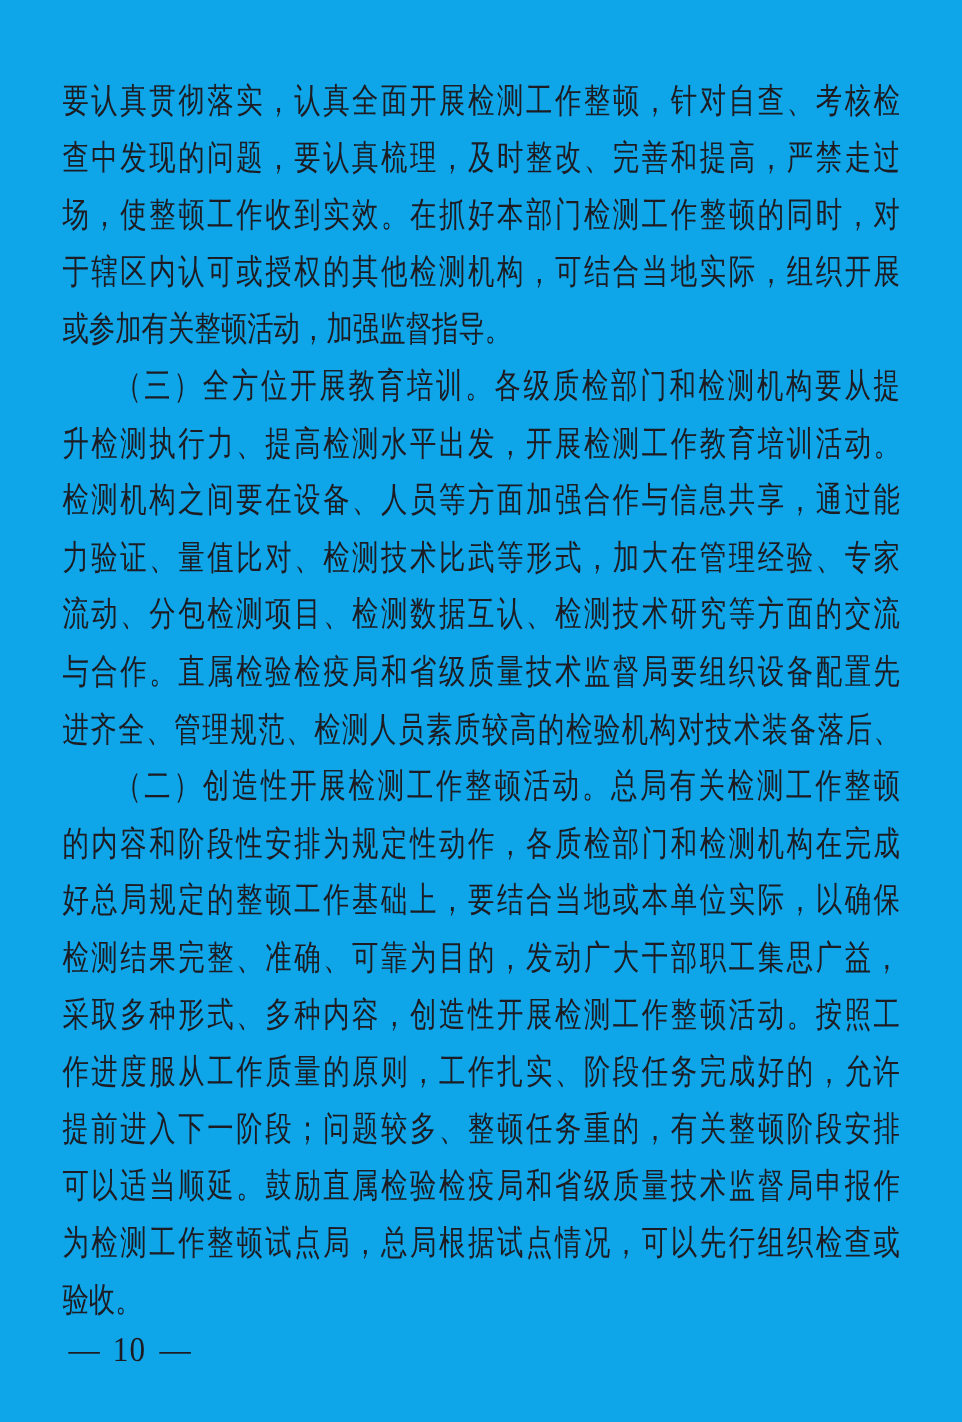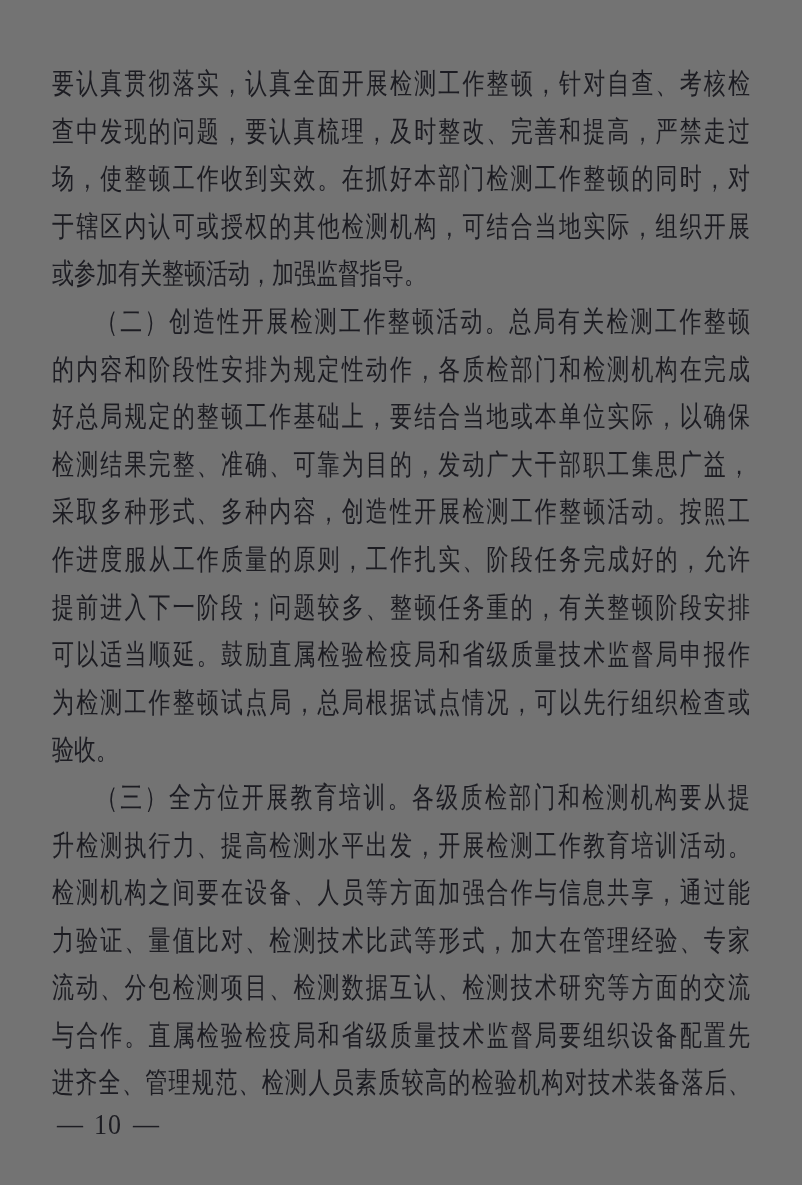--- a/index.html
+++ b/index.html
@@ -4,21 +4,21 @@
 <style>
   html, body {
     margin: 0;
     padding: 0;
     background: #ffffff;
   }
   .page {
     position: relative;
     width: 802px;
     height: 1185px;
-    background: #737373;
+    background: #0ea5e9;
     overflow: hidden;
     font-family: "Liberation Serif", "DejaVu Serif", serif;
     color: #1c1c22;
   }
   .page-body {
     position: absolute;
     left: 52px;
     top: 60px;
     width: 698px;
   }
@@ -72,42 +72,42 @@
 
     <div class="para">
       <div class="line">要认真贯彻落实，认真全面开展检测工作整顿，针对自查、考核检</div>
       <div class="line">查中发现的问题，要认真梳理，及时整改、完善和提高，严禁走过</div>
       <div class="line">场，使整顿工作收到实效。在抓好本部门检测工作整顿的同时，对</div>
       <div class="line">于辖区内认可或授权的其他检测机构，可结合当地实际，组织开展</div>
       <div class="line para-end">或参加有关整顿活动，加强监督指导。</div>
     </div>
 
     <div class="para">
+      <div class="line indent">（三）全方位开展教育培训。各级质检部门和检测机构要从提</div>
+      <div class="line">升检测执行力、提高检测水平出发，开展检测工作教育培训活动。</div>
+      <div class="line">检测机构之间要在设备、人员等方面加强合作与信息共享，通过能</div>
+      <div class="line">力验证、量值比对、检测技术比武等形式，加大在管理经验、专家</div>
+      <div class="line">流动、分包检测项目、检测数据互认、检测技术研究等方面的交流</div>
+      <div class="line">与合作。直属检验检疫局和省级质量技术监督局要组织设备配置先</div>
+      <div class="line">进齐全、管理规范、检测人员素质较高的检验机构对技术装备落后、</div>
+    </div>
+
+    <div class="para">
       <div class="line indent">（二）创造性开展检测工作整顿活动。总局有关检测工作整顿</div>
       <div class="line">的内容和阶段性安排为规定性动作，各质检部门和检测机构在完成</div>
       <div class="line">好总局规定的整顿工作基础上，要结合当地或本单位实际，以确保</div>
       <div class="line">检测结果完整、准确、可靠为目的，发动广大干部职工集思广益，</div>
       <div class="line">采取多种形式、多种内容，创造性开展检测工作整顿活动。按照工</div>
       <div class="line">作进度服从工作质量的原则，工作扎实、阶段任务完成好的，允许</div>
       <div class="line">提前进入下一阶段；问题较多、整顿任务重的，有关整顿阶段安排</div>
       <div class="line">可以适当顺延。鼓励直属检验检疫局和省级质量技术监督局申报作</div>
       <div class="line">为检测工作整顿试点局，总局根据试点情况，可以先行组织检查或</div>
       <div class="line para-end">验收。</div>
     </div>
 
-    <div class="para">
-      <div class="line indent">（三）全方位开展教育培训。各级质检部门和检测机构要从提</div>
-      <div class="line">升检测执行力、提高检测水平出发，开展检测工作教育培训活动。</div>
-      <div class="line">检测机构之间要在设备、人员等方面加强合作与信息共享，通过能</div>
-      <div class="line">力验证、量值比对、检测技术比武等形式，加大在管理经验、专家</div>
-      <div class="line">流动、分包检测项目、检测数据互认、检测技术研究等方面的交流</div>
-      <div class="line">与合作。直属检验检疫局和省级质量技术监督局要组织设备配置先</div>
-      <div class="line">进齐全、管理规范、检测人员素质较高的检验机构对技术装备落后、</div>
-    </div>
-
   </div>
 
   <div class="footer">
     <span class="dash">—</span>
     <span class="num">10</span>
     <span class="dash">—</span>
   </div>
 </div>
 
 </body></html>

